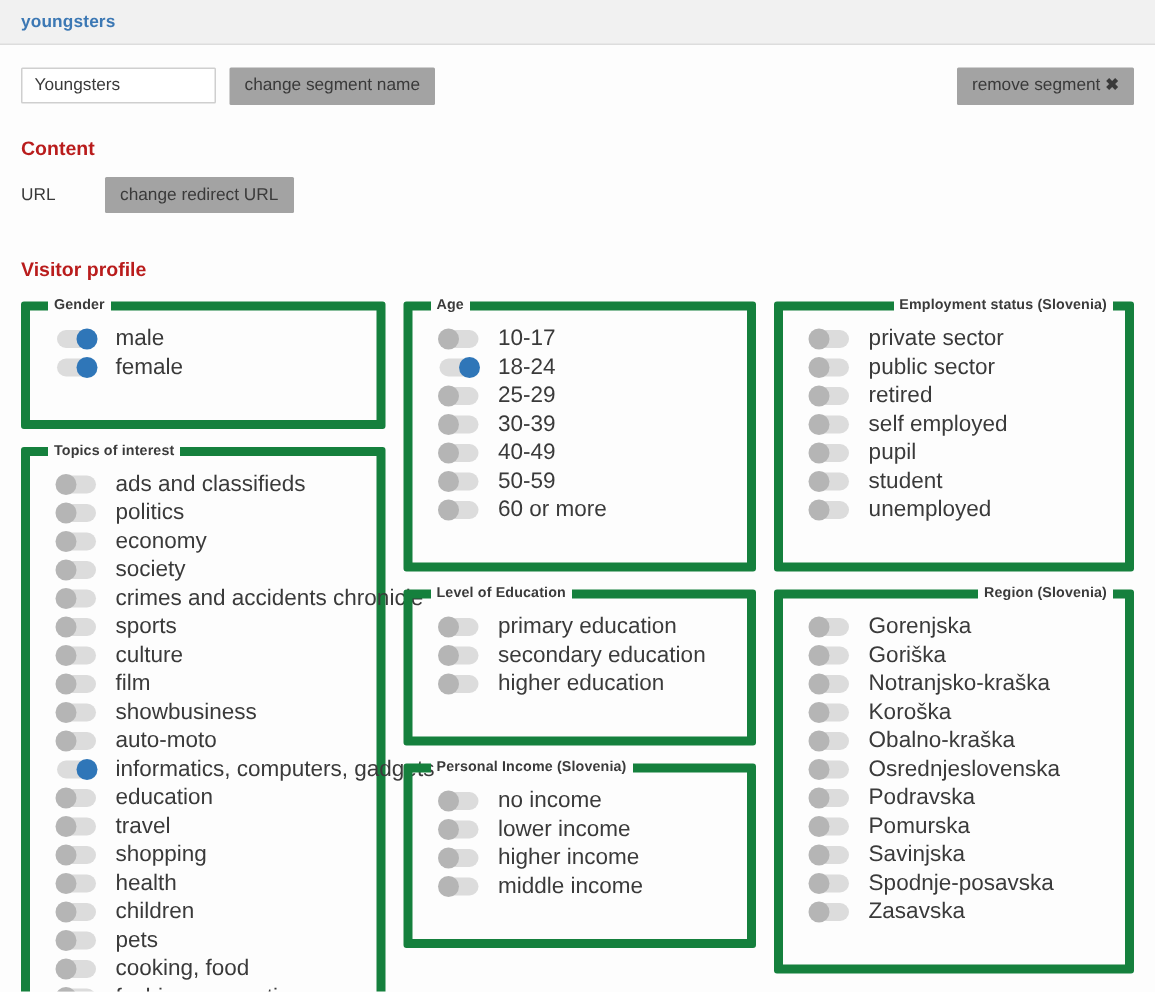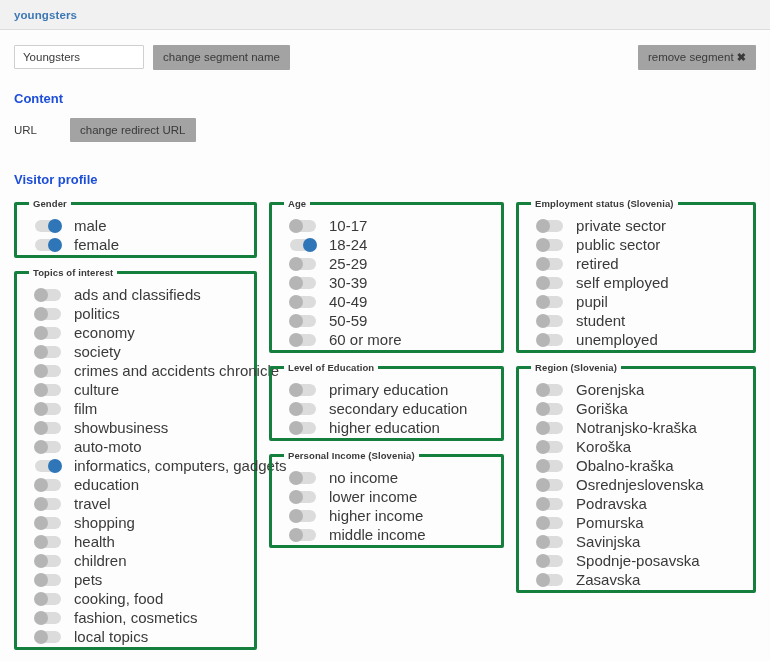--- a/index.html
+++ b/index.html
@@ -72,21 +72,21 @@
     display: flex;
     align-items: center;
     gap: 6px;
   }
   .xglyph { font-size: 11px; font-weight: bold; }
 
   
   h2.section {
     font-size: 13px;
     font-weight: bold;
-    color: #1d4ed8;
+    color: #b91c1c;
     margin: 21px 0 0 0;
   }
   h2.vp { margin-top: 30px; }
 
   .row-url {
     display: flex;
     align-items: center;
     margin-top: 12px;
   }
   .url-label {
@@ -100,28 +100,28 @@
   
   .columns {
     display: flex;
     gap: 12px;
     margin-top: 11px;
     align-items: flex-start;
   }
   .col { display: flex; flex-direction: column; gap: 9px; }
   .col-1 { width: 243px; }
   .col-2 { width: 243px; }
-  .col-3 { width: 248px; }
+  .col-3 { width: 248px; text-align: right; }
 
   
   fieldset.panel {
-    border: 3px solid #15803d;
+    border: 6px solid #15803d;
     border-radius: 2px;
     margin: 0;
-    padding: 7px 10px 1px 10px;
+    padding: 7px 10px 26px 10px;
     background: transparent;
     min-width: 0;
   }
   fieldset.panel > legend {
     font-size: 9.5px;
     font-weight: bold;
     color: #3a3a3a;
     padding: 0 4px;
     margin-left: 2px;
     letter-spacing: .1px;
@@ -247,20 +247,26 @@
             <div class="opt">
               <span class="sw">
                 <span class="knob"></span>
               </span>
               <span class="opt-label">crimes and accidents chronicle</span>
             </div>
             <div class="opt">
               <span class="sw">
                 <span class="knob"></span>
               </span>
+              <span class="opt-label">sports</span>
+            </div>
+            <div class="opt">
+              <span class="sw">
+                <span class="knob"></span>
+              </span>
               <span class="opt-label">culture</span>
             </div>
             <div class="opt">
               <span class="sw">
                 <span class="knob"></span>
               </span>
               <span class="opt-label">film</span>
             </div>
             <div class="opt">
               <span class="sw">

